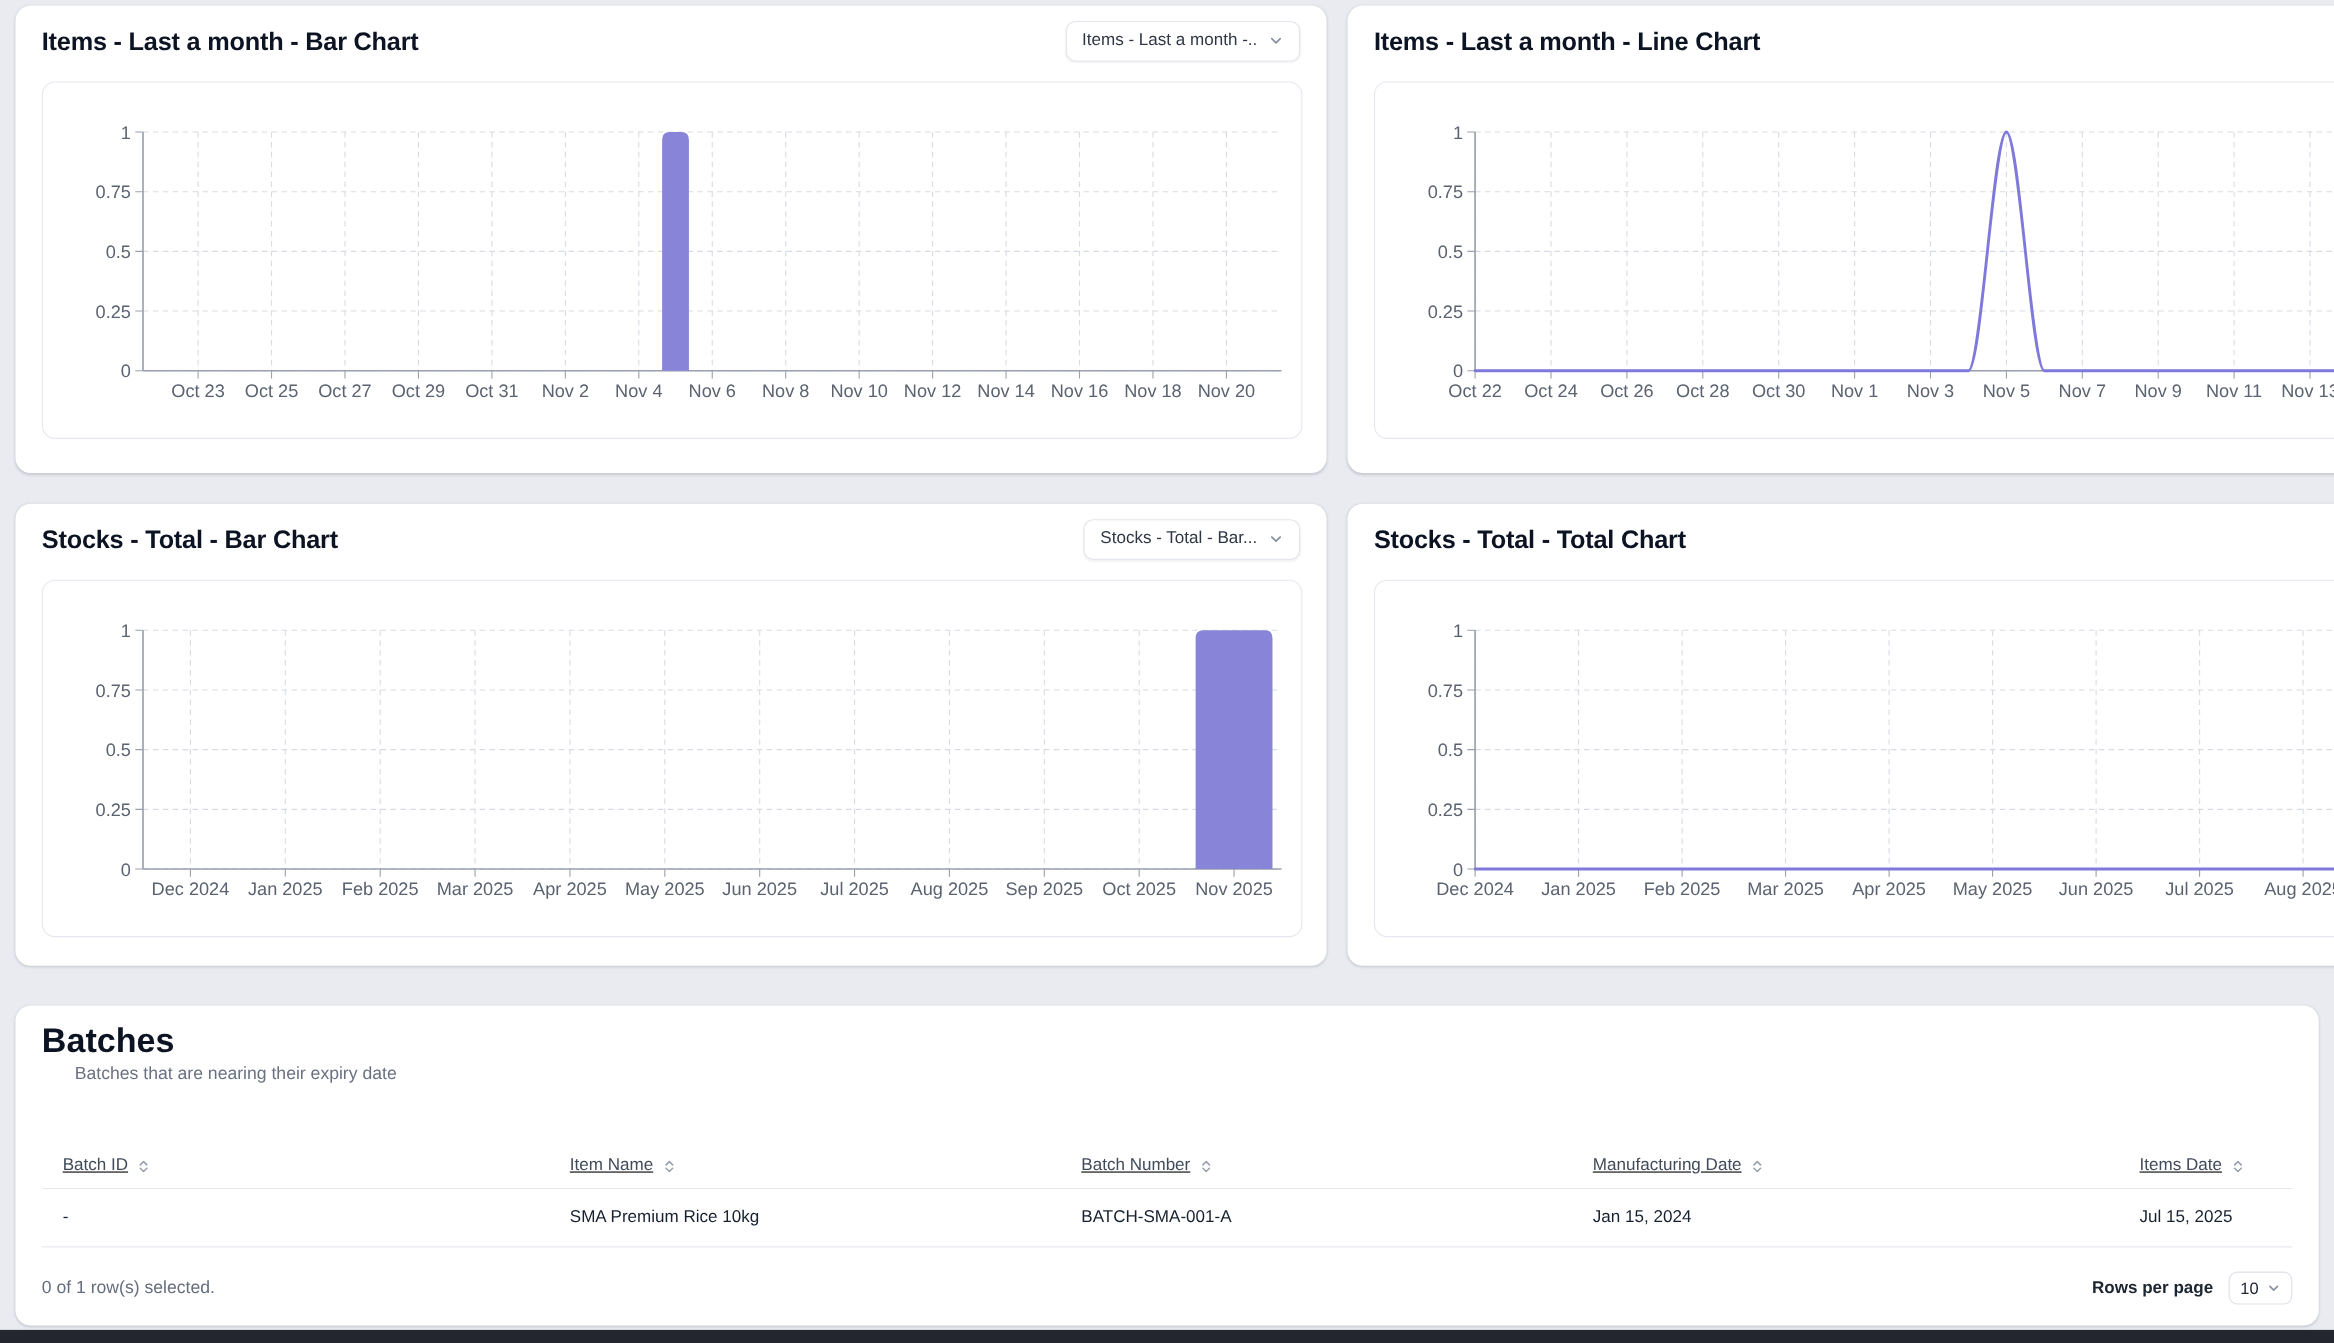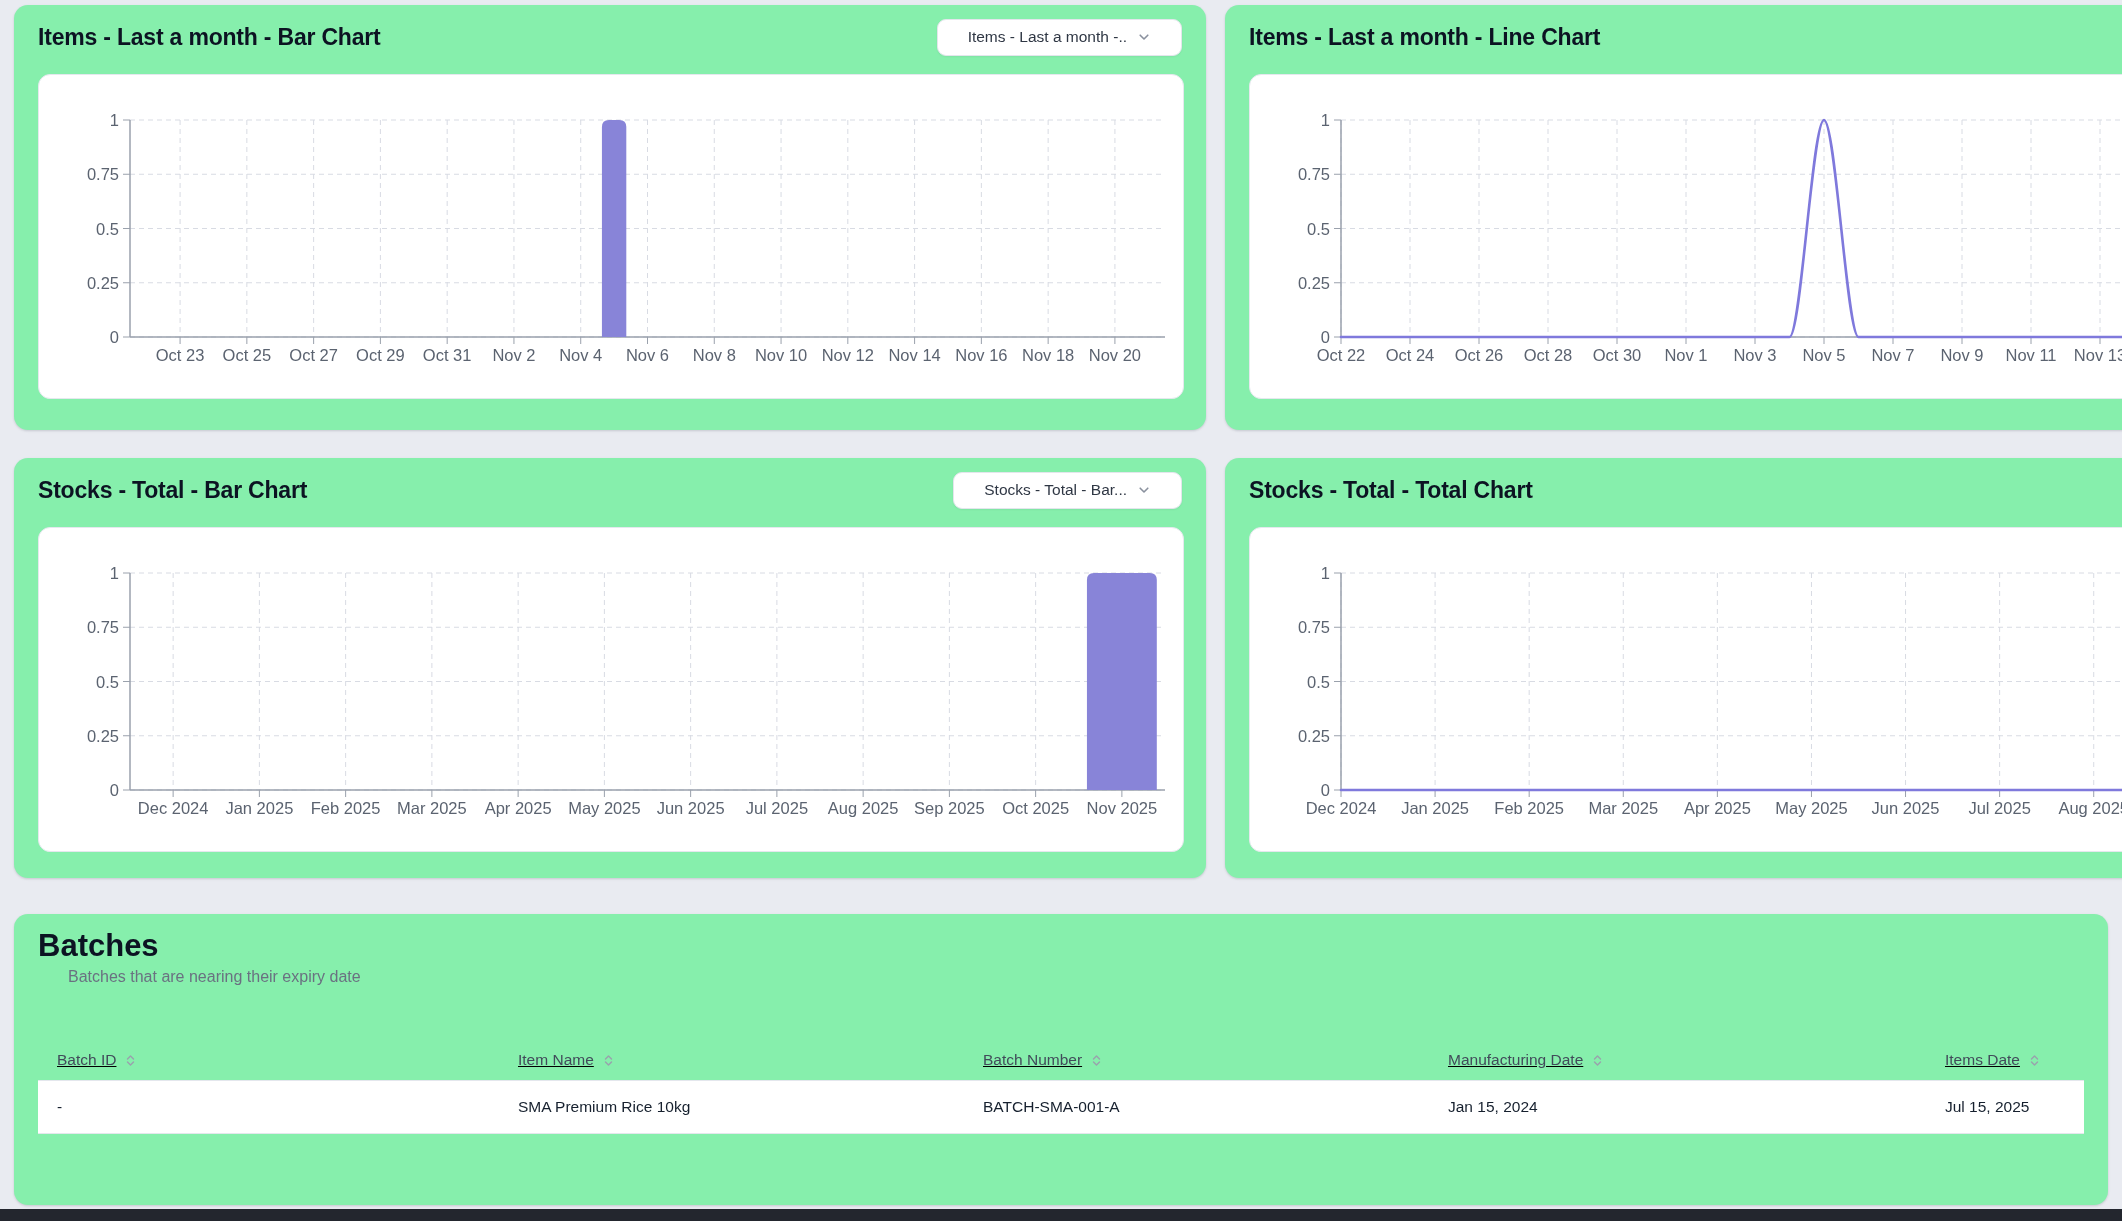--- a/index.html
+++ b/index.html
@@ -1,32 +1,32 @@
 <!DOCTYPE html>
 <html><head>
 <meta charset="utf-8">
 <style>
   html,body{margin:0;padding:0;}
   body{background:#e9ebf1;font-family:"Liberation Sans",sans-serif;-webkit-font-smoothing:antialiased;}
   #screen{position:relative;width:2122px;height:1221px;overflow:hidden;background:#e9ebf1;}
 
-  .card{position:absolute;background:#86efac;border-radius:14px;
+  .card{position:absolute;background:#ffffff;border-radius:14px;
         box-shadow:0 1px 3px rgba(15,23,42,.10),0 1px 2px rgba(15,23,42,.06);}
   #card-items-bar  {left:14px;  top:5px;   width:1192px; height:425px;}
   #card-items-line {left:1225px;top:5px;   width:1300px; height:425px;}
   #card-stocks-bar {left:14px;  top:458px; width:1192px; height:420px;}
   #card-stocks-line{left:1225px;top:458px; width:1300px; height:420px;}
   #card-batches    {left:14px;  top:914px; width:2094px; height:291px;}
 
   .card-header{position:absolute;left:24px;right:24px;top:12px;height:40px;
                display:flex;align-items:center;justify-content:space-between;}
   #card-items-line .card-header,#card-stocks-line .card-header{right:132px;}
   .card-title{font-size:23px;font-weight:700;color:#0c1322;letter-spacing:-.2px;}
   .select-btn{display:inline-flex;align-items:center;gap:10px;background:#ffffff;
-              border:1px solid #e3e6ec;border-radius:9px;height:37px;padding:0 30px;
+              border:1px solid #e3e6ec;border-radius:9px;height:37px;padding:0 14px;
               font-size:15.5px;color:#2f3744;box-shadow:0 1px 2px rgba(15,23,42,.05);cursor:pointer;white-space:nowrap;}
 
   .chart-panel{position:absolute;left:24px;top:69px;width:1144px;height:323px;
                background:#ffffff;border:1px solid #e5e8ee;border-radius:12px;overflow:hidden;}
   svg.chart{display:block;width:1144px;height:323px;}
 
   .batches-title{position:absolute;left:24px;top:14px;font-size:31px;font-weight:700;color:#0c1322;}
   .batches-subtitle{position:absolute;left:24px;top:54px;font-size:16px;color:#6a7181;margin-left:30px;}
   .batches-table{position:absolute;left:24px;right:24px;top:126px;}
   .t-head,.t-row{display:grid;grid-template-columns:461fr 465fr 465fr 497fr 158fr;}
@@ -396,16 +396,30 @@
       </div>
       <div class="t-row">
         <div class="td">-</div>
         <div class="td">SMA Premium Rice 10kg</div>
         <div class="td">BATCH-SMA-001-A</div>
         <div class="td">Jan 15, 2024</div>
         <div class="td">Jul 15, 2025</div>
       </div>
     </div>
 
+    <div class="batches-footer">
+      <div class="selected-text">0 of 1 row(s) selected.</div>
+      <div class="rpp">
+        <span class="rpp-label">Rows per page</span>
+        <button class="rpp-select">
+          <span>10</span>
+          <span class="icon">
+            <svg width="12" height="12" viewBox="0 0 12 12">
+                <path d="M2.6 4.4L6 7.8l3.4-3.4" stroke="#8a919e" stroke-width="1.5" fill="none" stroke-linecap="round" stroke-linejoin="round"></path>
+              </svg>
+          </span>
+        </button>
+      </div>
+    </div>
   </div>
 
   <div class="bottom-bar"></div>
 </div>
 
 </body></html>

